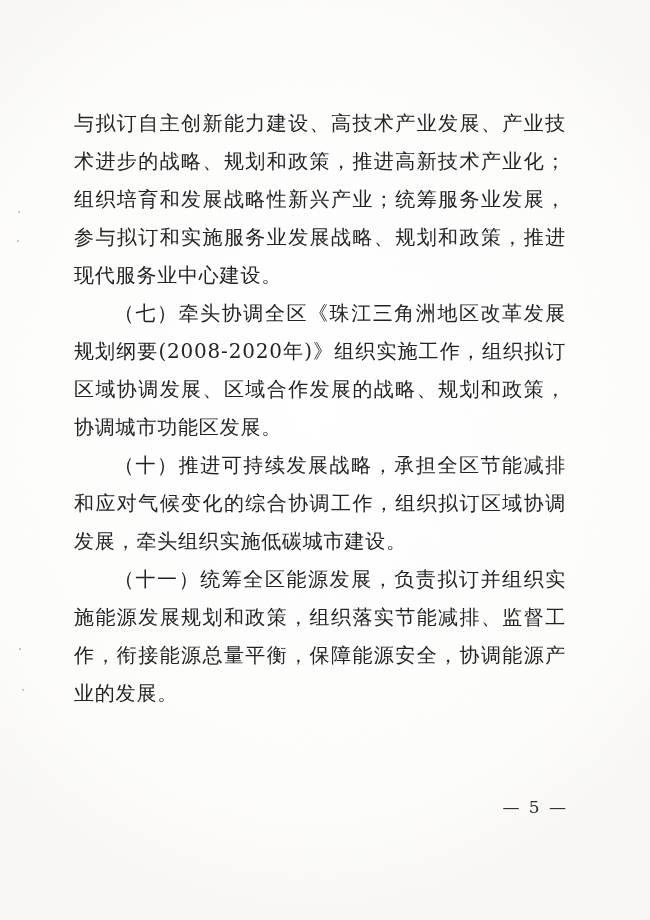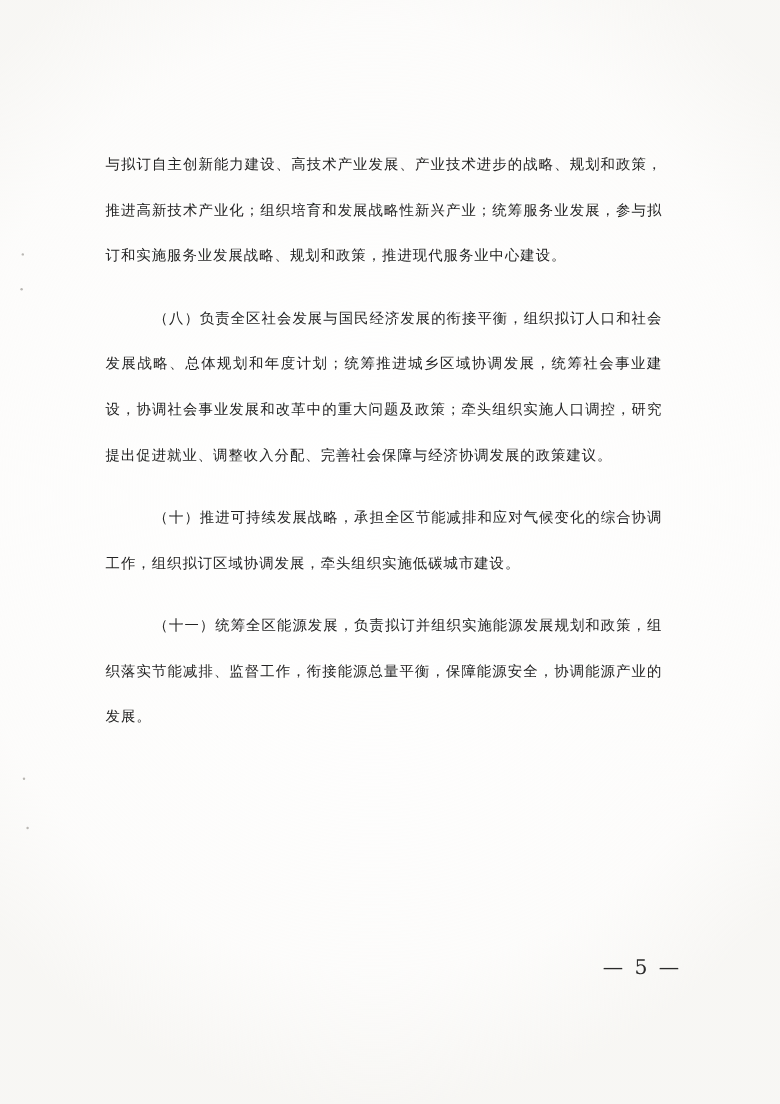--- a/index.html
+++ b/index.html
@@ -28,22 +28,22 @@
       radial-gradient(ellipse 70% 55% at 48% 45%, rgba(255,255,255,0) 0%, rgba(250,249,247,0.55) 78%, rgba(246,245,242,0.85) 100%);
     mix-blend-mode: multiply;
   }
   .text-body {
     position: absolute;
     left: 74px;
     top: 104px;
     width: 492px;
   }
   .para {
-    margin: 14px;
-    font-size: 12px;
+    margin: 0;
+    font-size: 20px;
     line-height: 38px;
     color: #232323;
     text-align: justify;
     text-justify: inter-character;
     letter-spacing: 0.8px;
     text-indent: 40px;
     font-family: "DejaVu Serif", "Liberation Serif", serif;
     font-weight: 400;
     -webkit-font-smoothing: antialiased;
   }
@@ -72,21 +72,21 @@
 </style>
 </head>
 <body>
 
 <div class="page">
 
   <div class="scan-tone"></div>
 
   <div class="text-body">
     <p class="para no-indent">与拟订自主创新能力建设、高技术产业发展、产业技术进步的战略、规划和政策，推进高新技术产业化；组织培育和发展战略性新兴产业；统筹服务业发展，参与拟订和实施服务业发展战略、规划和政策，推进现代服务业中心建设。</p>
-    <p class="para">（八）负责全区社会发展与国民经济发展的衔接平衡，组织拟订人口和社会发展战略、总体规划和年度计划；统筹推进城乡区域协调发展，统筹社会事业建设，协调社会事业发展和改革中的重大问题及政策；牵头组织实施人口调控，研究提出促进就业、调整收入分配、完善社会保障与经济协调发展的政策建议。</p>
+    <p class="para">（七）牵头协调全区《珠江三角洲地区改革发展规划纲要(2008-2020年)》组织实施工作，组织拟订区域协调发展、区域合作发展的战略、规划和政策，协调城市功能区发展。</p>
     <p class="para">（十）推进可持续发展战略，承担全区节能减排和应对气候变化的综合协调工作，组织拟订区域协调发展，牵头组织实施低碳城市建设。</p>
     <p class="para">（十一）统筹全区能源发展，负责拟订并组织实施能源发展规划和政策，组织落实节能减排、监督工作，衔接能源总量平衡，保障能源安全，协调能源产业的发展。</p>
   </div>
 
   <div class="page-number">— 5 —</div>
 
   <div class="speckle" style="left:18px; top:211px;"></div>
   <div class="speckle" style="left:17px; top:240px;"></div>
   <div class="speckle" style="left:19px; top:648px;"></div>
   <div class="speckle" style="left:22px; top:689px;"></div>

